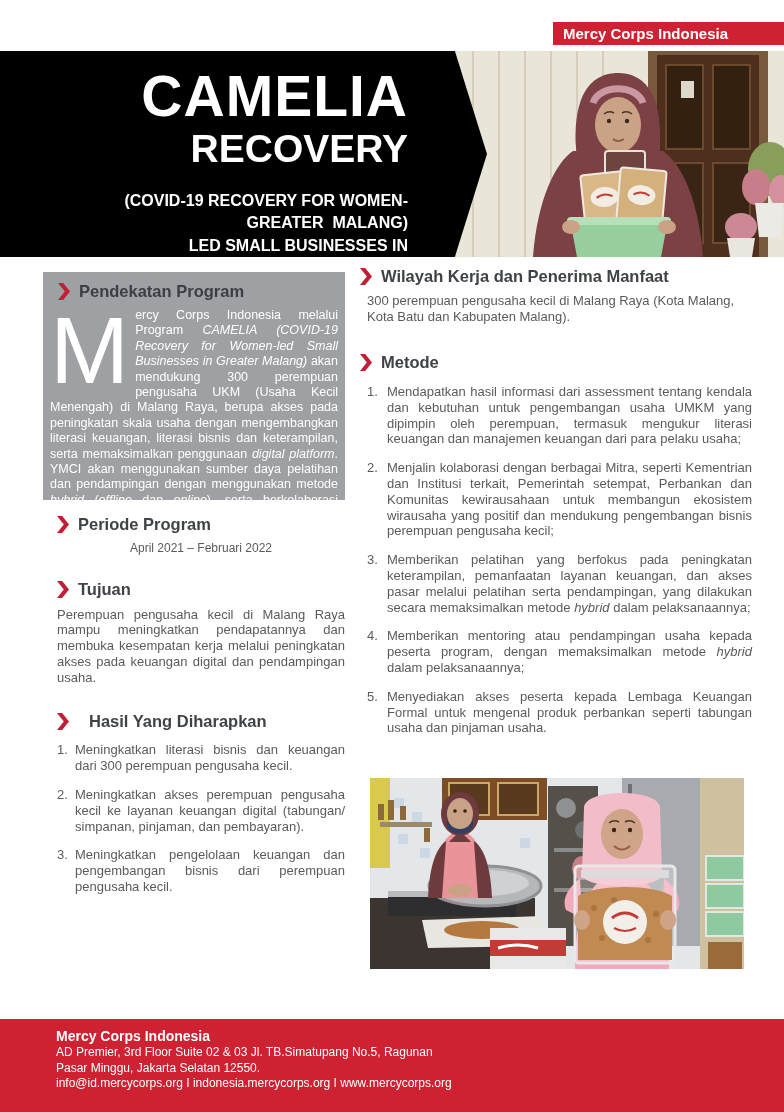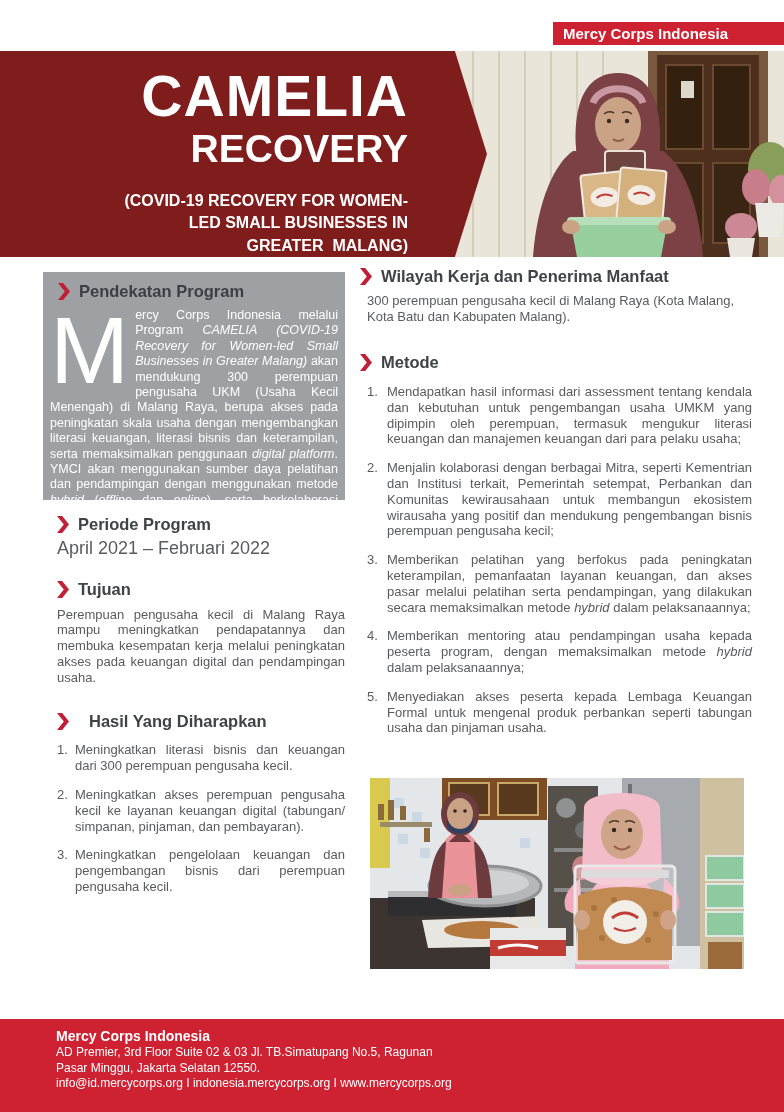--- a/index.html
+++ b/index.html
@@ -15,42 +15,42 @@
     position:absolute; left:553px; top:22px; width:231px; height:23px;
     background:#ce2131; color:#fff; font-weight:bold; font-size:15px;
     line-height:23px; padding-left:10px;
   }
 
   
   .hero{ position:absolute; left:0; top:51px; width:784px; height:206px; }
   .hero-photo{ position:absolute; right:0; top:0; width:329px; height:206px; }
   .hero-photo svg{ display:block; width:100%; height:100%; }
   .hero-red{
-    position:absolute; left:0; top:0; width:487px; height:206px; background:#7f1d1d;
+    position:absolute; left:0; top:0; width:487px; height:206px; background:#000000;
     clip-path:polygon(0 0, 93.4% 0, 100% 50%, 93.4% 100%, 0 100%);
   }
   .hero-text{ position:absolute; top:17px; right:79px; text-align:right; color:#fff; }
   .t1{ font-size:57px; font-weight:bold; line-height:1; letter-spacing:1px; }
   .t2{ font-size:39px; font-weight:bold; line-height:1; margin-top:4px; }
   .subs{ margin-top:22px; font-size:16px; font-weight:bold; line-height:1.4; }
   .subs div{ white-space:pre; }
 
   
   .heading{ display:flex; align-items:center; gap:9px; font-size:16.5px; font-weight:bold; color:#3f4247; }
   .chev{ width:12px; height:17px; flex:none; display:block; }
 
   
   .col-left{ position:absolute; left:43px; top:272px; width:302px; }
   .gray-box{ width:302px; height:228px; background:#9ea0a4; padding:10px 7px 0 7px; overflow:hidden; }
   .gray-box .heading{ margin-left:8px; color:#3b3e44; }
   .graypara{ margin-top:7px; color:#fff; font-size:12.5px; line-height:15.4px; text-align:justify; }
   .dropcap{ float:left; font-size:95px; line-height:76px; margin:4px 6px 0 0; color:#fff; }
 
   .h-periode{ margin:15px 0 0 14px; }
-  .b-periode{ margin:7px 0 0 14px; font-size:18px; line-height:15.5px; }
+  .b-periode{ margin:7px 0 0 14px; font-size:12px; line-height:15.5px;text-align:center; }
   .h-tujuan{ margin:23px 0 0 14px; }
   .b-tujuan{ margin:8px 0 0 14px; font-size:13px; line-height:15.8px; text-align:justify; }
   .h-hasil{ margin:27px 0 0 14px;gap:20px; }
   .olist{ margin-top:11px; }
   .li{ display:flex; margin:0 0 13px 14px; font-size:13px; line-height:15.8px; }
   .li .num{ width:18px; flex:none; }
   .li .litext{ flex:1; text-align:justify; }
 
   
   .col-right{ position:absolute; left:360px; top:267px; width:392px; }
@@ -131,22 +131,22 @@
         <ellipse cx="116" cy="176" rx="9" ry="7" fill="#caa285"></ellipse>
         <ellipse cx="212" cy="176" rx="9" ry="7" fill="#caa285"></ellipse>
       </svg>
     </div>
     <div class="hero-red">
       <div class="hero-text">
         <div class="t1">CAMELIA</div>
         <div class="t2">RECOVERY</div>
         <div class="subs">
           <div>(COVID-19 RECOVERY FOR WOMEN-</div>
+          <div>GREATER  MALANG)</div>
           <div>LED SMALL BUSINESSES IN</div>
-          <div>GREATER  MALANG)</div>
         </div>
       </div>
     </div>
   </div>
 
   <div class="col-left">
     <div class="gray-box">
       <div class="heading">
         <svg class="chev" viewBox="0 0 12 17">
             <path d="M0 0 L5.2 0 L12 8.5 L5.2 17 L0 17 L6.8 8.5 Z" fill="#c01f35"></path>

